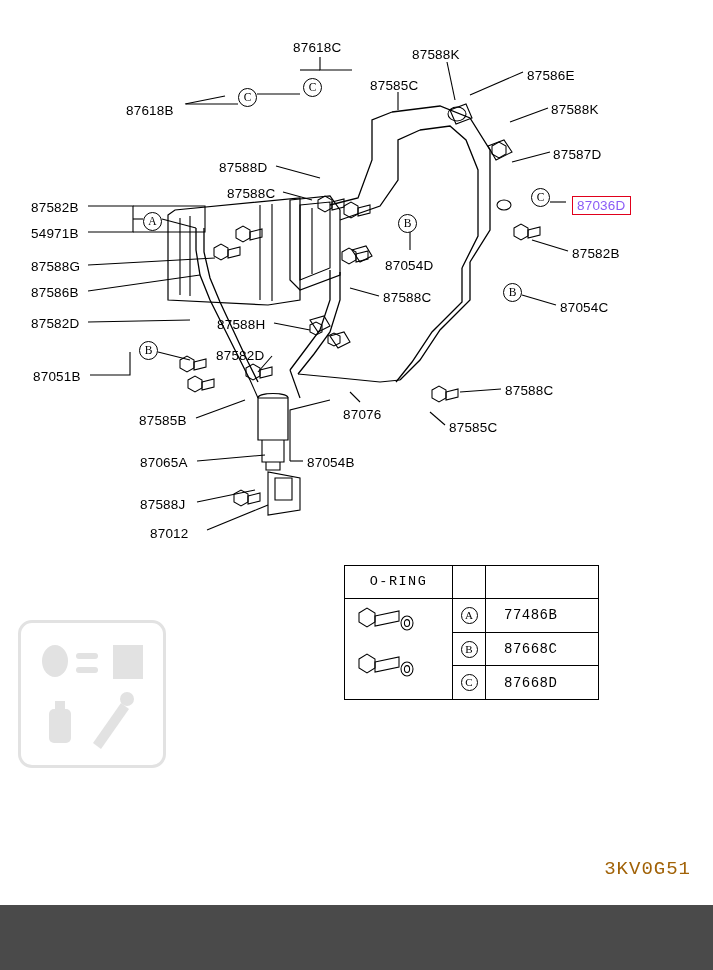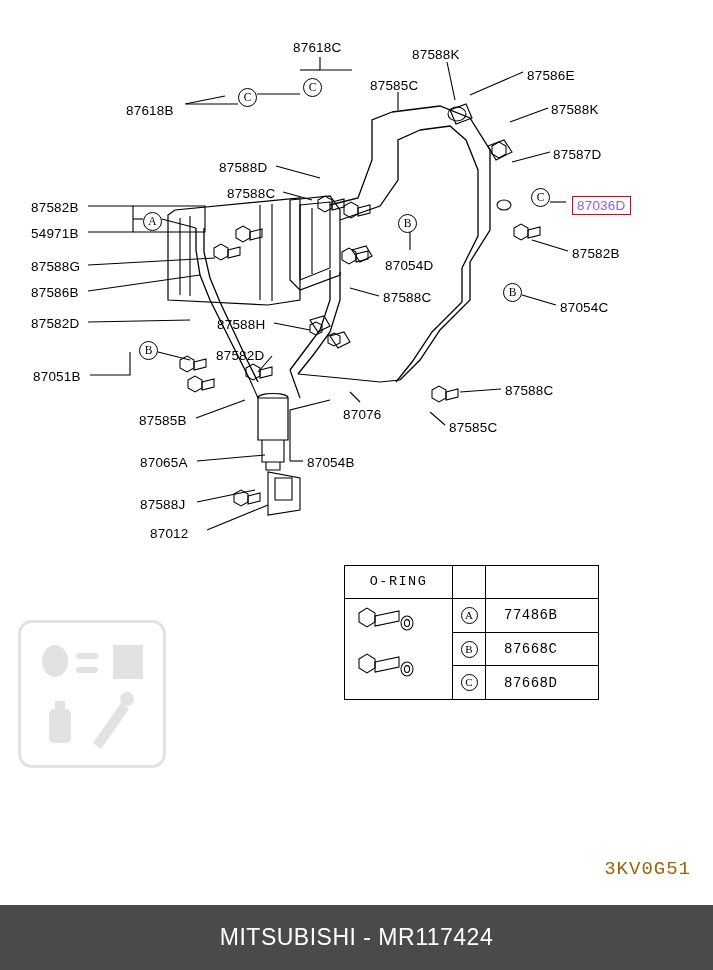--- a/index.html
+++ b/index.html
@@ -436,14 +436,13 @@
         <path d="M72 120 l28 -40 l8 6 l-28 40 Z"></path>
         <circle cx="106" cy="76" r="7"></circle>
       </g>
     </svg>
   </div>
 
   <div id="code-label">3KV0G51</div>
 </div>
 
 <div id="footer">
-  <span>MITSUBISHI - MR117424</span>
 </div>
 
 </body></html>

